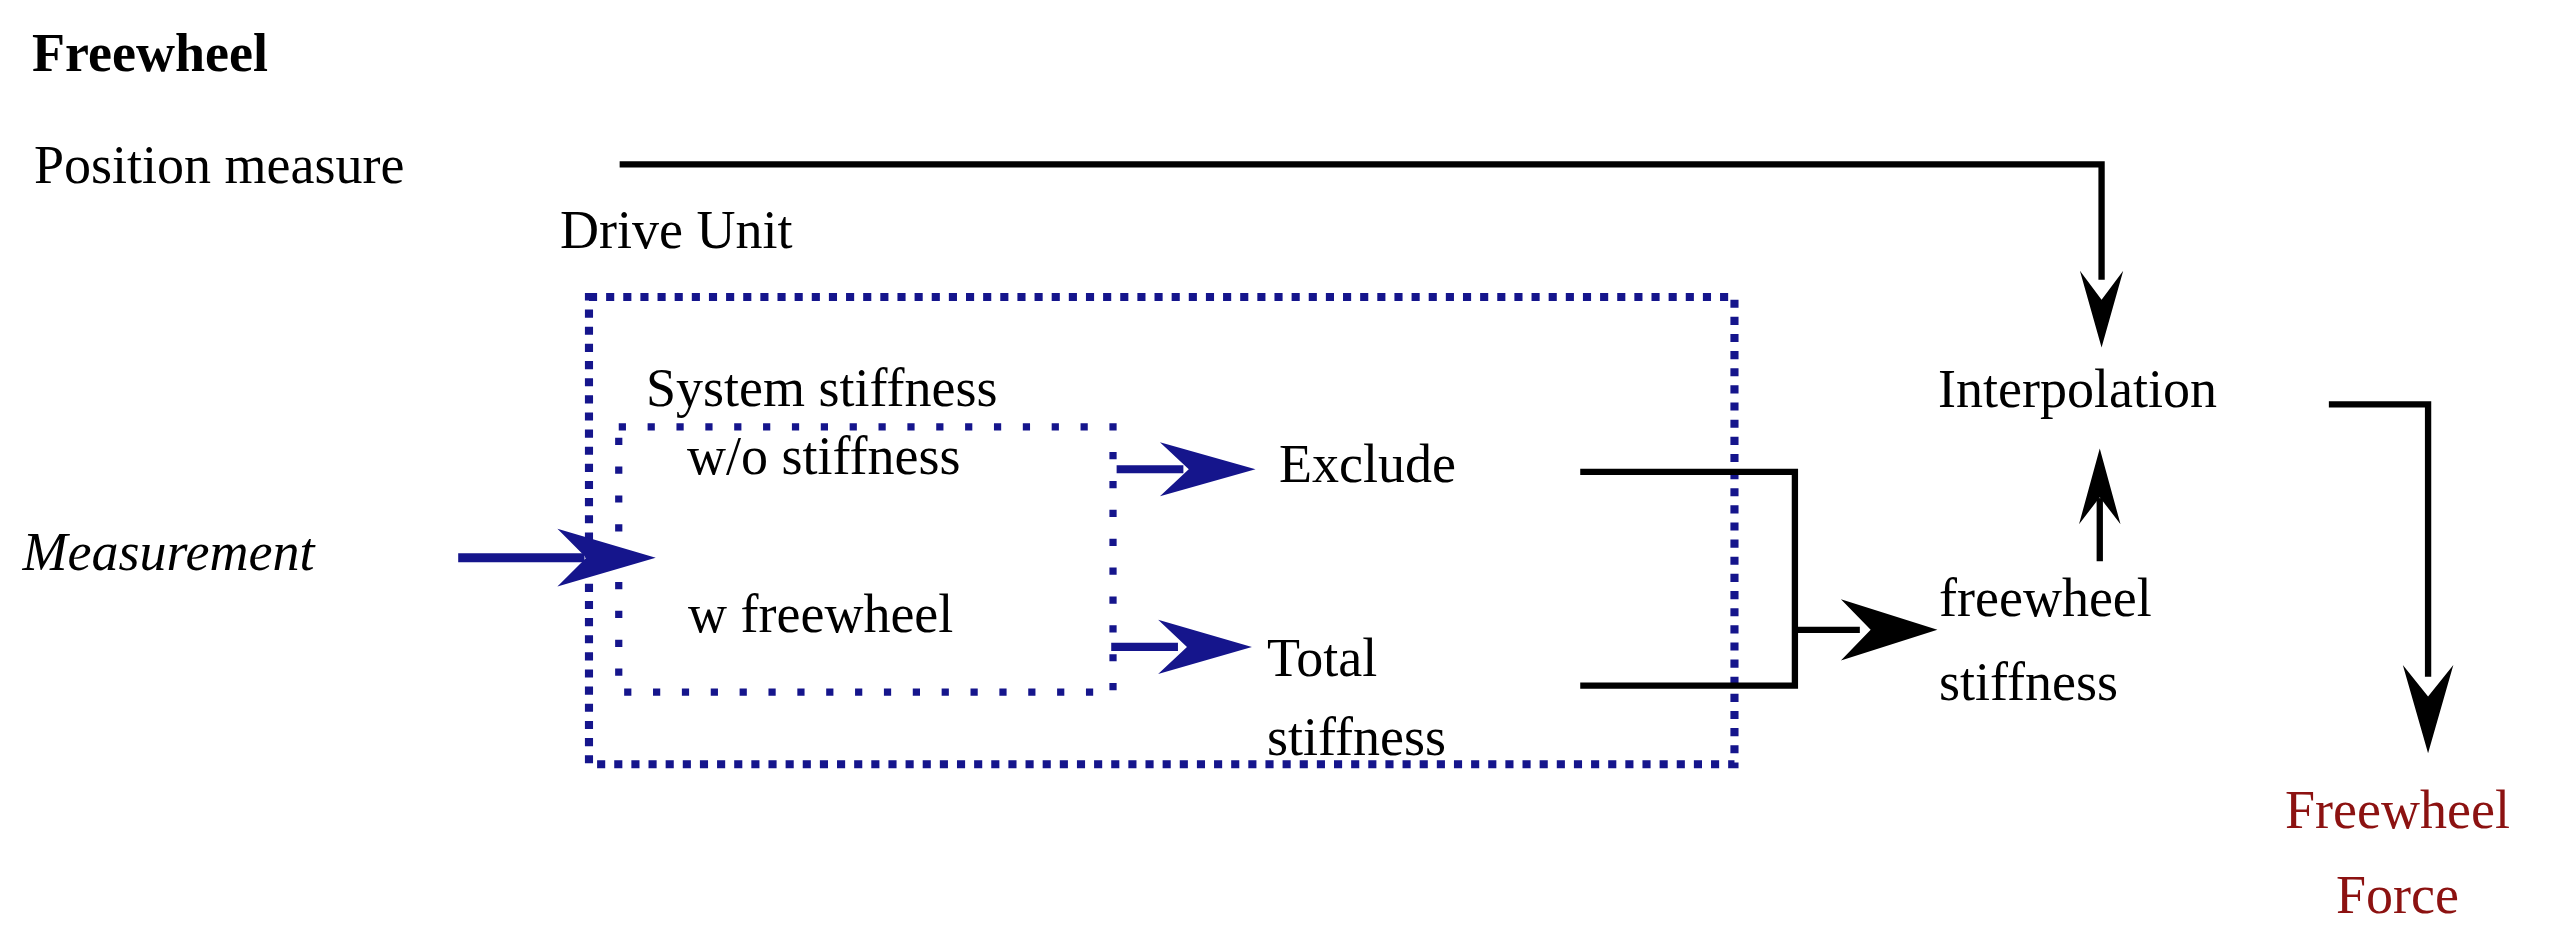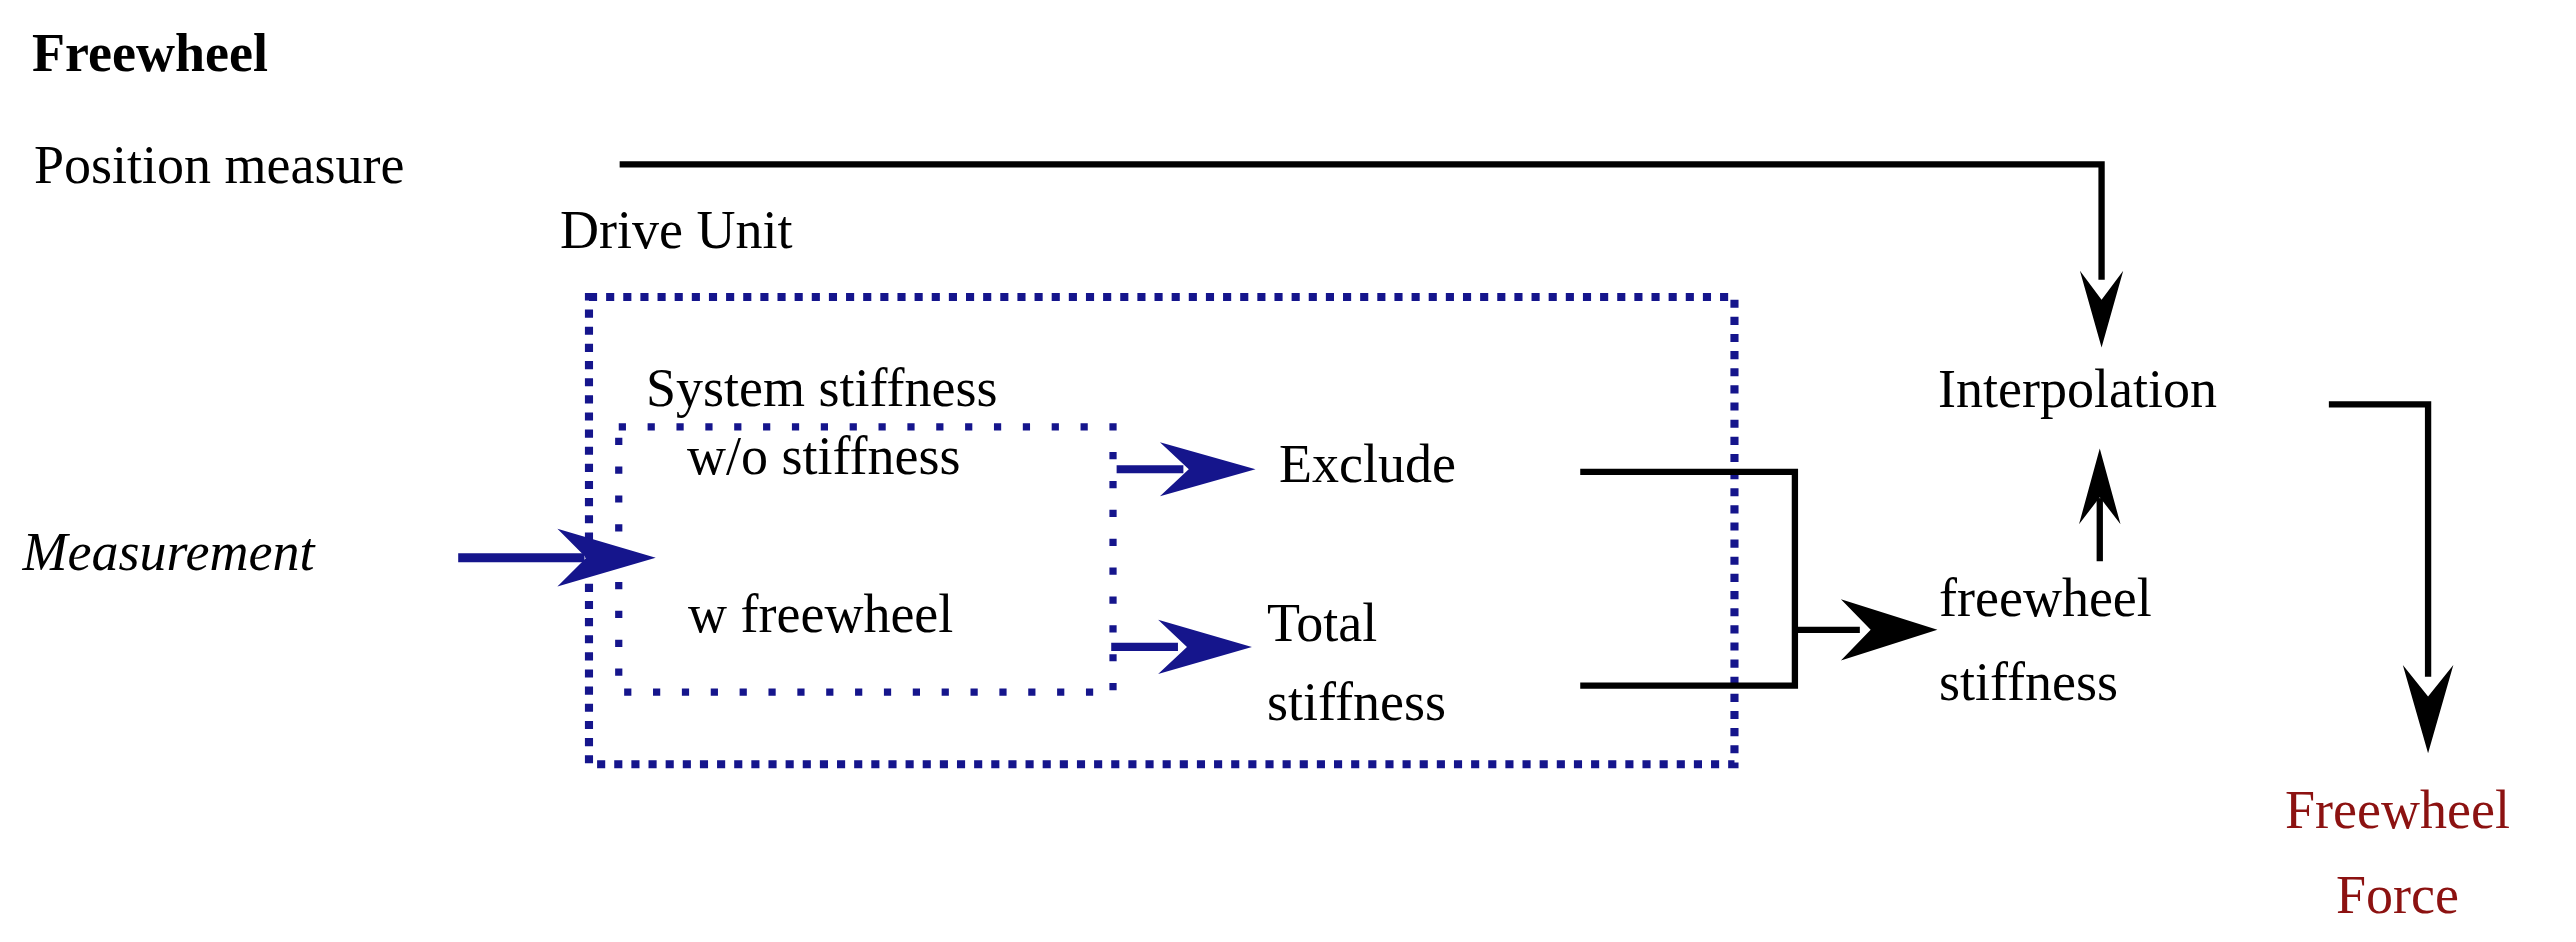--- a/index.html
+++ b/index.html
@@ -90,21 +90,21 @@
 <div class="lbl" style="left:646px;top:337px;margin-top:20px;">System stiffness</div>
 
 <div class="lbl" style="left:687px;top:425px;">w/o stiffness</div>
 
 <div class="lbl" style="left:1279px;top:433px;">Exclude</div>
 
 <div class="lbl" style="left:22.5px;top:521px;font-style:italic;">Measurement</div>
 
 <div class="lbl" style="left:688px;top:583px;">w freewheel</div>
 
-<div class="lbl" id="total-stiffness-label" style="left:1267px;top:584px;">
+<div class="lbl" id="total-stiffness-label" style="left:1267px;top:619px;">
   <div>Total</div>
   <div>stiffness</div>
 </div>
 
 <div class="lbl" style="left:1938px;top:358px;text-align:center;">Interpolation</div>
 
 <div class="lbl" id="extracted-label" style="left:1939px;top:556px;">
   <div>freewheel</div>
   <div>stiffness</div>
 </div>

